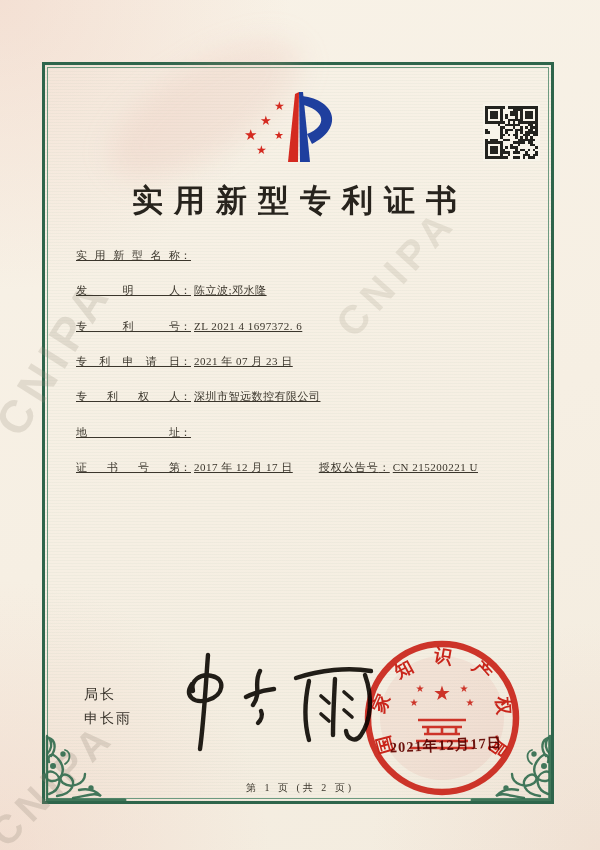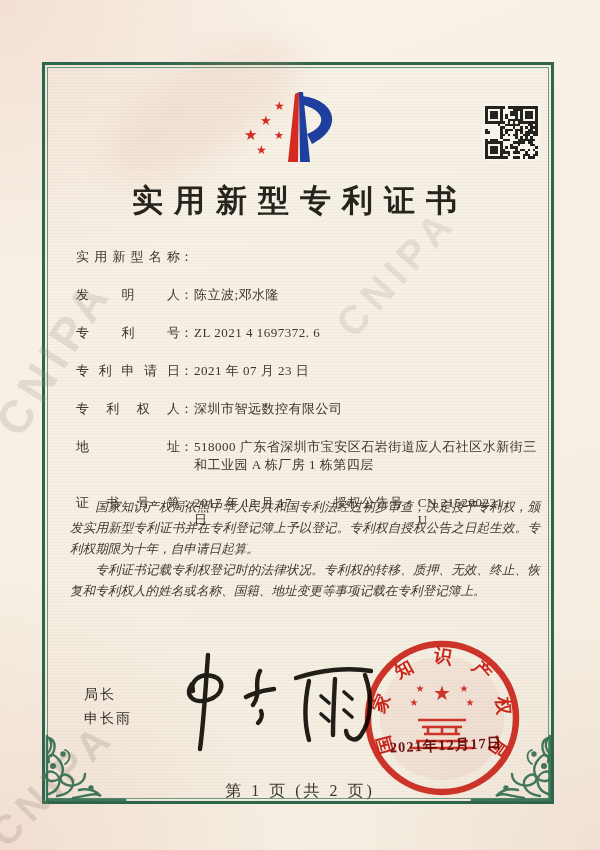--- a/index.html
+++ b/index.html
@@ -42,21 +42,21 @@
     display:grid;grid-template-columns:repeat(21,1fr);grid-template-rows:repeat(21,1fr);
     background:#f8f4ea;padding:2px;box-sizing:border-box;
   }
   .qr i{background:#23231f;display:block;}
   .title{
     position:absolute;left:0;right:0;top:180px;text-align:center;
     font-size:31px;font-weight:bold;letter-spacing:11px;color:#262департ;
     color:#27231d;
   }
   
-  .fields{position:absolute;left:76px;top:248px;right:58px;font-size:13px;color:#3b362c;}
+  .fields{position:absolute;left:76px;top:248px;right:58px;font-size:11px;color:#3b362c;text-decoration:underline;}
   .frow{display:flex;margin-bottom:20.5px;line-height:1.35;}
   .flabel{width:104px;flex:0 0 104px;text-align:justify;text-align-last:justify;color:#3b362c;}
   .fcolon{flex:0 0 14px;}
   .fvalue{flex:1;letter-spacing:.5px;}
   .frow.dual .fvalue{flex:0 1 auto;margin-right:26px;}
   .flabel2{flex:0 0 auto;letter-spacing:1px;}
   
   .body-text{
     position:absolute;left:70px;right:60px;top:497px;
     font-size:12.6px;line-height:1.66;text-align:justify;color:#3e382d;
@@ -67,21 +67,21 @@
   .sig-name{position:absolute;left:84px;top:710px;font-size:14px;color:#37322a;letter-spacing:2px;}
   .sig-hand{position:absolute;left:162px;top:648px;width:236px;height:108px;}
   
   .seal{position:absolute;left:360px;top:636px;width:164px;height:164px;z-index:3;mix-blend-mode:multiply;}
   .seal-date{
     position:absolute;left:366px;top:736px;width:160px;z-index:4;
     font-size:14.5px;font-weight:bold;color:#6d140e;letter-spacing:1px;
     transform:rotate(-2.5deg);mix-blend-mode:multiply;text-align:center;
   }
   
-  .footer-page{position:absolute;left:0;right:0;top:781px;text-align:center;font-size:16px;letter-spacing:3px;color:#3b362c;z-index:2;}
+  .footer-page{position:absolute;left:0;right:0;top:781px;text-align:center;font-size:10px;letter-spacing:3px;color:#3b362c;z-index:2;}
   .note{position:absolute;left:0;right:0;top:816px;text-align:center;font-size:13px;letter-spacing:2px;color:#55503f;font-style:italic;}
   .flourish{position:absolute;width:86px;height:74px;z-index:2;}
   .flourish.bl{left:43px;top:730px;}
   .flourish.br{left:468px;top:730px;transform:scaleX(-1);}
 </style>
 </head>
 <body>
 
 <div class="page">
 
@@ -405,36 +405,31 @@
         <span class="fvalue">2021 年 07 月 23 日</span>
       </div>
       <div class="frow">
         <span class="flabel">专利权人</span>
           <span class="fcolon">：</span>
         <span class="fvalue">深圳市智远数控有限公司</span>
       </div>
       <div class="frow">
         <span class="flabel">地址</span>
           <span class="fcolon">：</span>
-        <span class="fvalue">518000 广东省深圳市宝安区石岩街道应人石社区水新街三和工业园 A 栋厂房 1 栋第四层</span>
       </div>
       <div class="frow dual">
         <span class="flabel">证书号第</span>
           <span class="fcolon">：</span>
         <span class="fvalue">2017 年 12 月 17 日</span>
         <span class="flabel2">授权公告号</span>
           <span class="fcolon">：</span>
         <span class="fvalue">CN 215200221 U</span>
       </div>
     </div>
 
-    <div class="body-text">
-      <p>国家知识产权局依照中华人民共和国专利法经过初步审查，决定授予专利权，颁发实用新型专利证书并在专利登记簿上予以登记。专利权自授权公告之日起生效。专利权期限为十年，自申请日起算。</p>
-      <p>专利证书记载专利权登记时的法律状况。专利权的转移、质押、无效、终止、恢复和专利权人的姓名或名称、国籍、地址变更等事项记载在专利登记簿上。</p>
-    </div>
 
     <div class="sig-title">局长</div>
     <div class="sig-name">申长雨</div>
     <svg class="sig-hand" viewBox="0 0 236 108">
       <g fill="none" stroke="#211d17" stroke-width="4.4" stroke-linecap="round" stroke-linejoin="round">
         <path d="M30,36 C22,48 32,56 46,52 C62,47 64,31 50,28 C38,25 28,33 31,43"></path>
         <path d="M46,7 C44,32 42,72 38,101"></path>
         <path d="M98,23 C91,36 100,44 91,57"></path>
         <path d="M84,49 C94,44 103,42 112,41"></path>
         <path d="M99,63 C101,67 99,72 96,75"></path>

